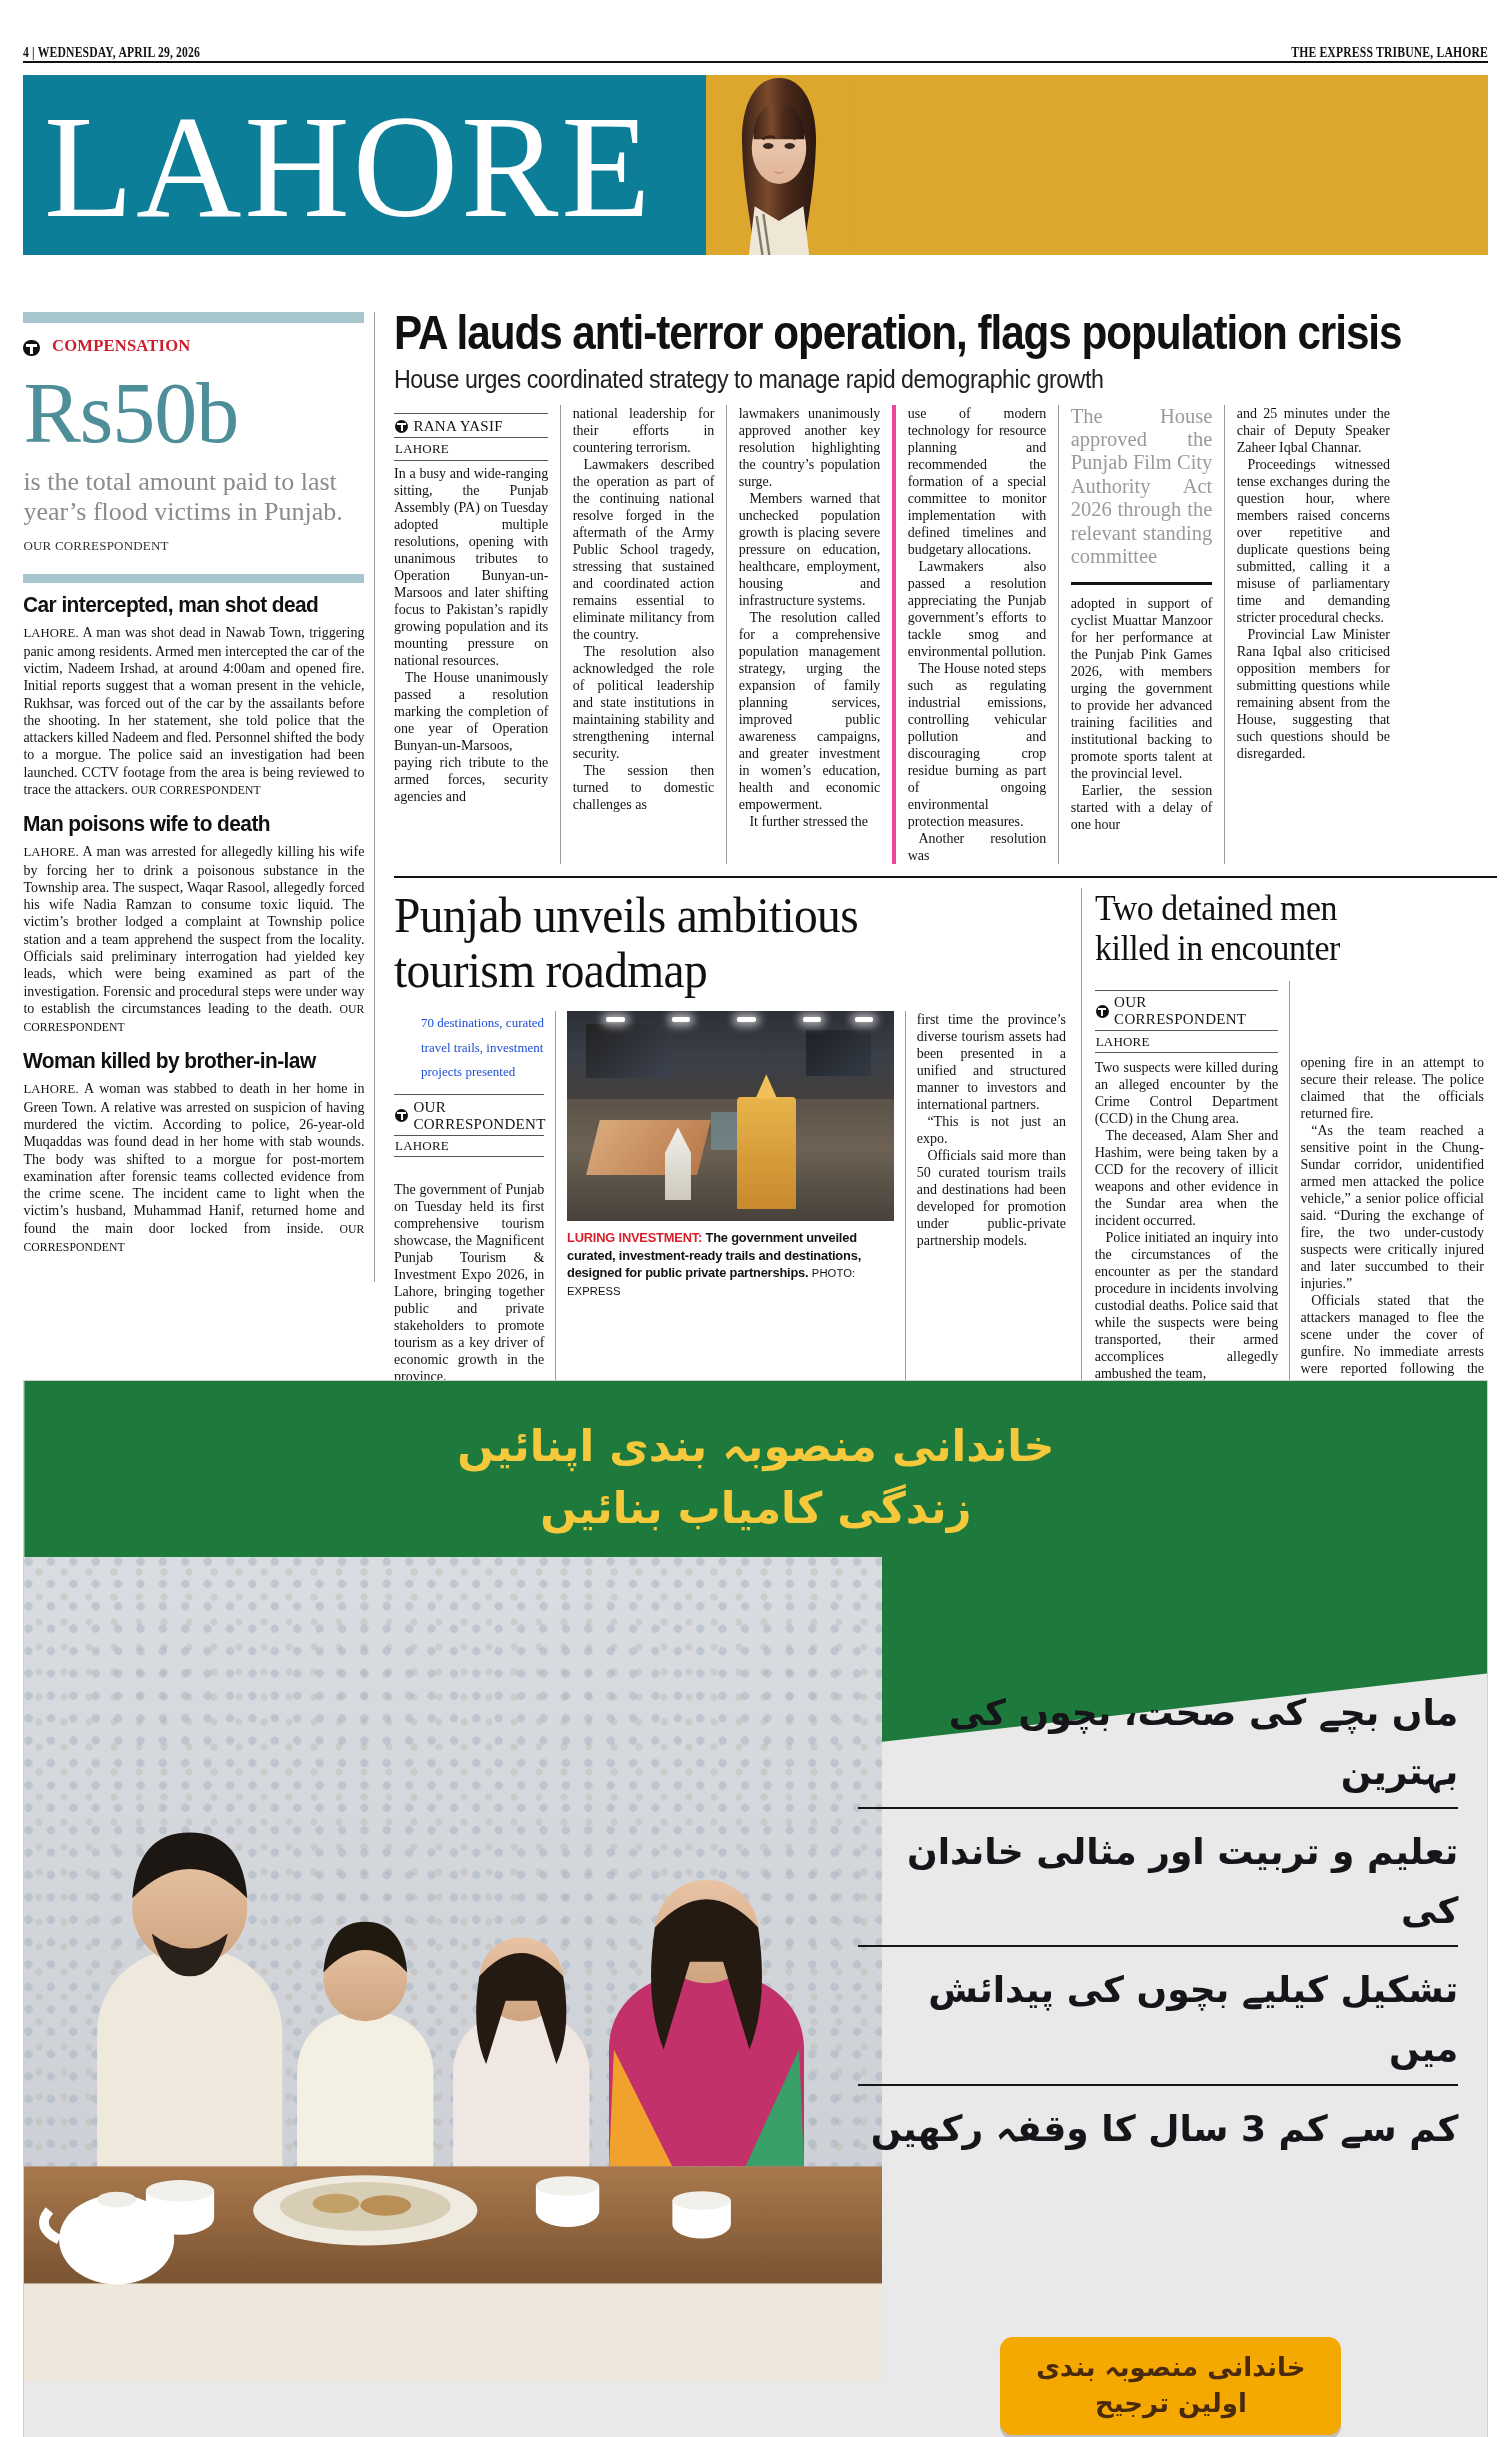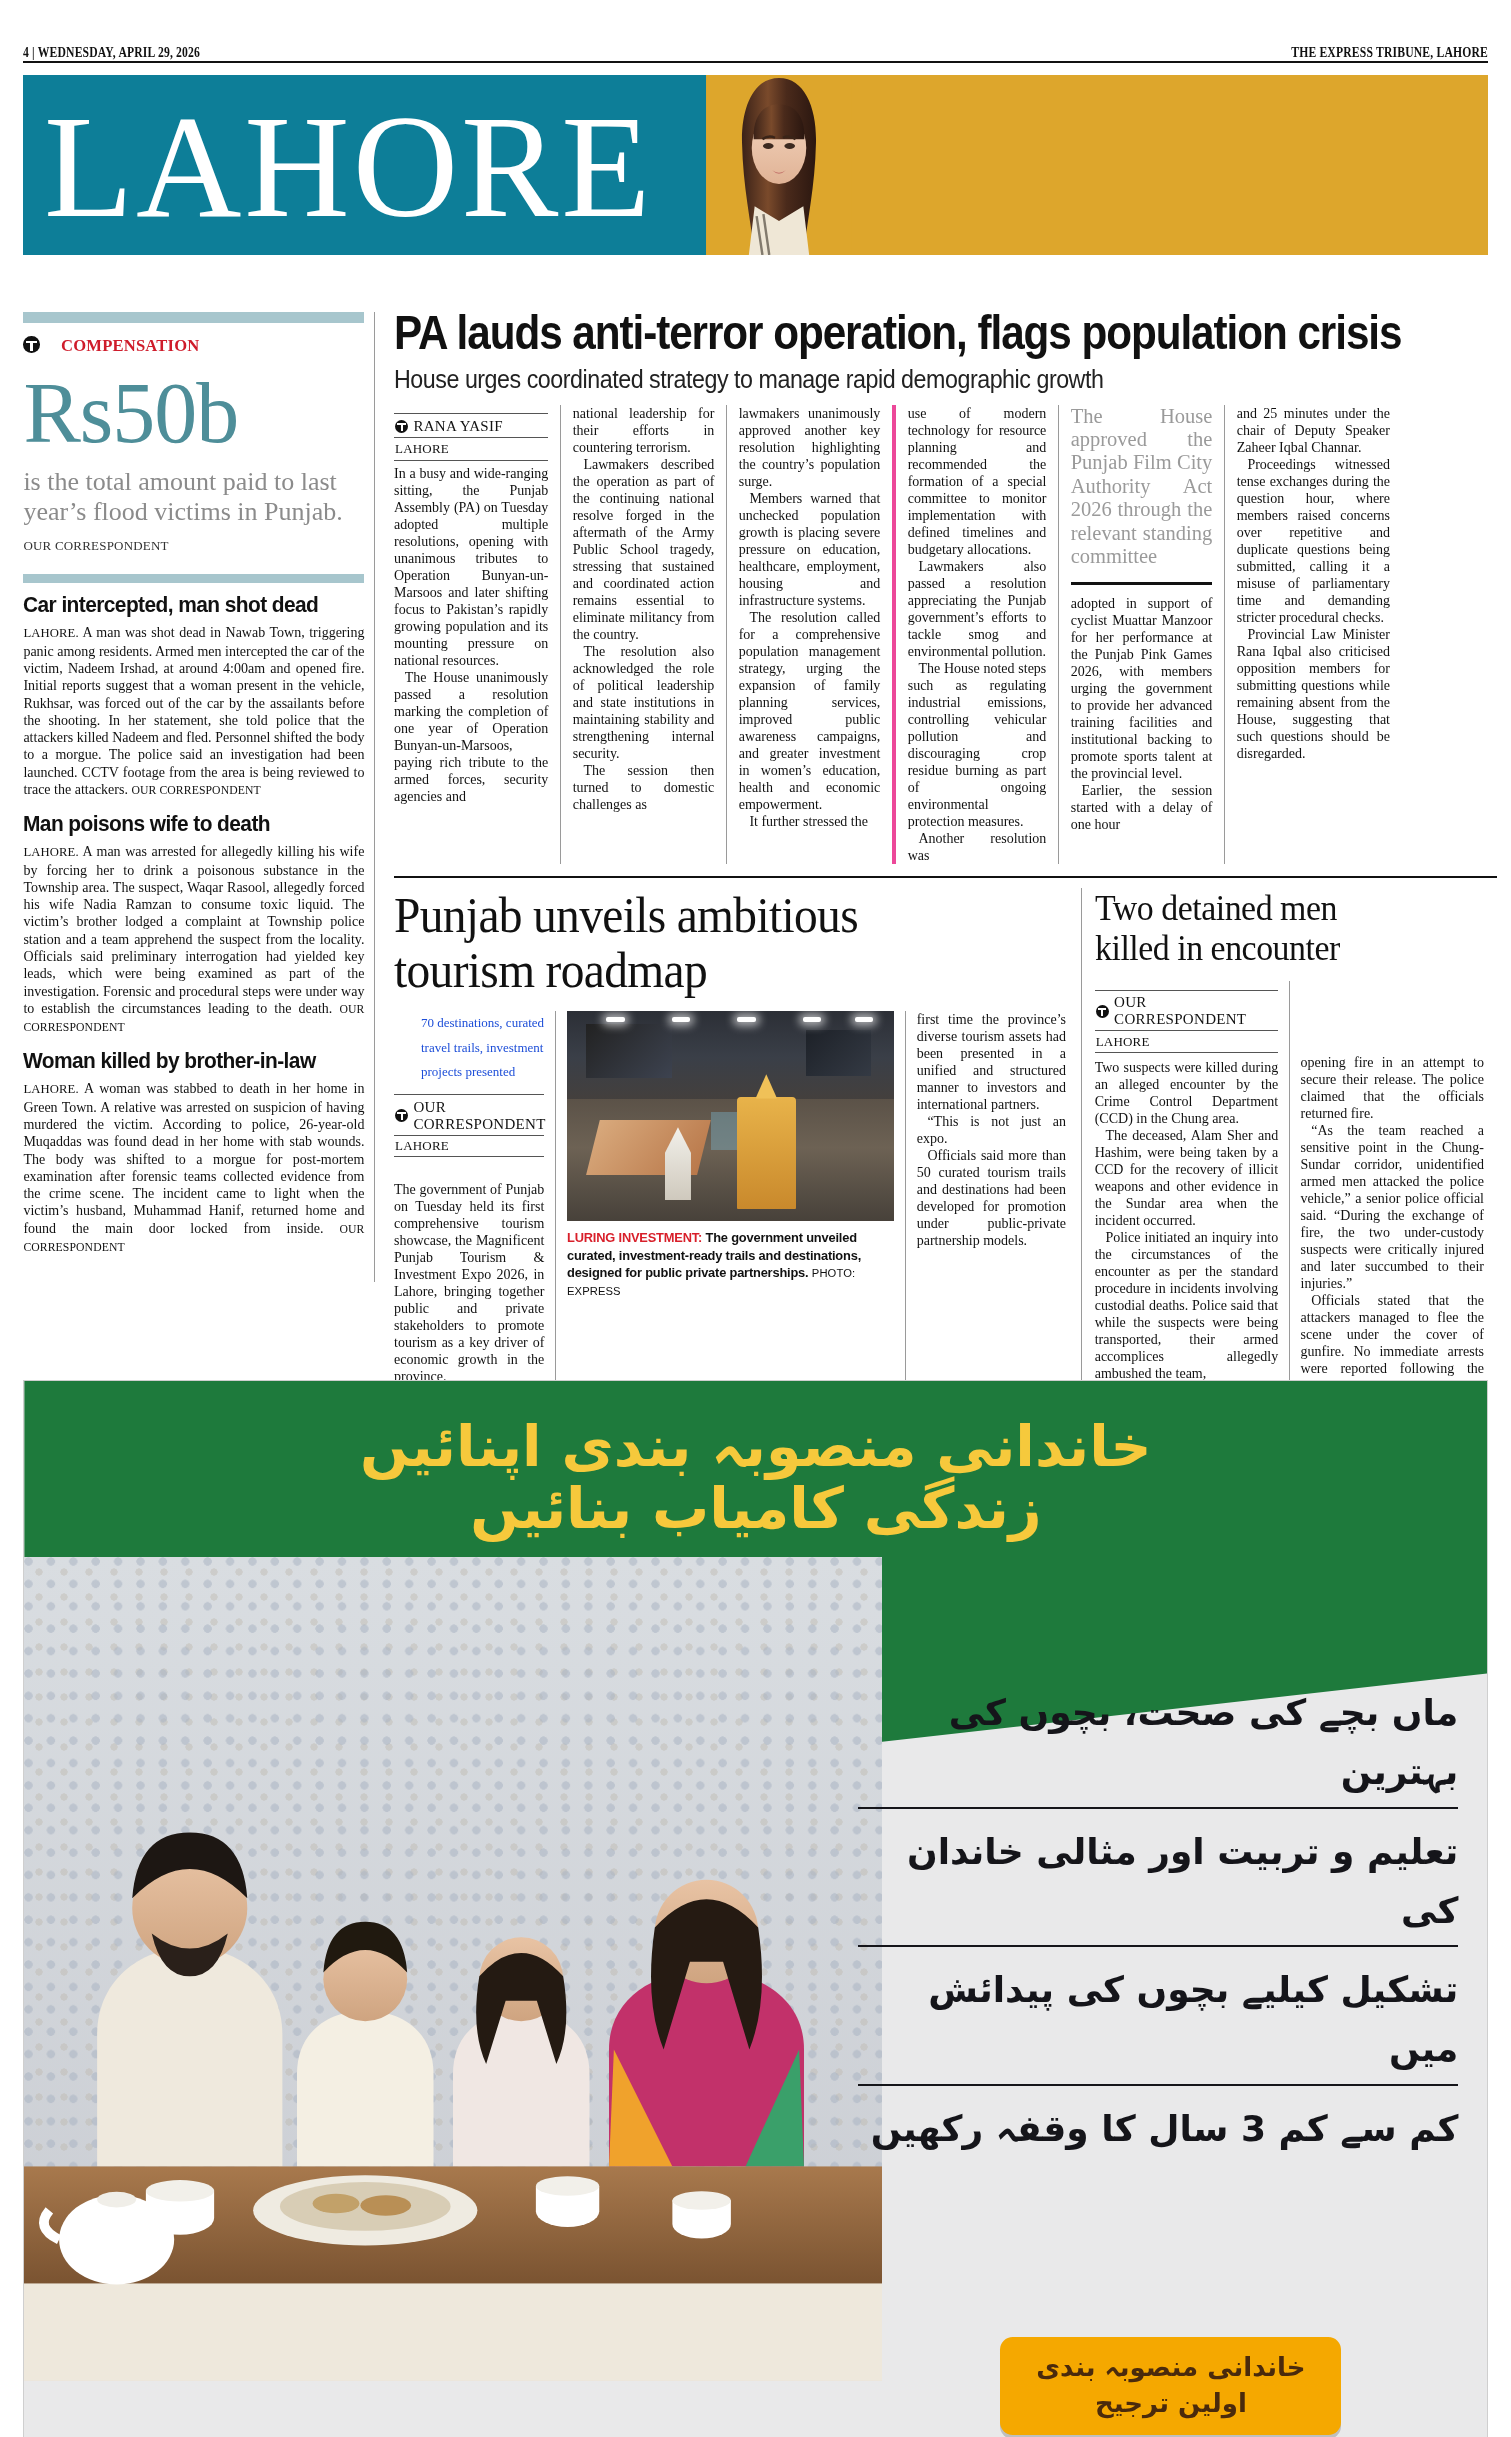--- a/index.html
+++ b/index.html
@@ -45,21 +45,21 @@
     overflow: hidden; z-index: 5;
   }
 
   
   .left-col { position: absolute; left: 23.4px; top: 312px; width: 341px; }
   .main-area { position: absolute; left: 394px; top: 307px; width: 1103px; }
   .vrule { position: absolute; background: #9a9a9a; width: 1px; }
 
   
   .tealbar { width: 341px; height: 10.7px; background: #a7c6cd; }
-  .kicker { display: flex; align-items: flex-start; gap: 21px; margin-top: 13.7px; }
+  .kicker { display: flex; align-items: flex-end; gap: 12px; margin-top: 13.7px; }
   .t-logo {
     width: 16.6px; height: 16.6px; border-radius: 50%; background: #111;
     position: relative; flex: none;
   }
   .t-logo::before {
     content: ""; position: absolute; left: 2.9px; top: 4.4px; width: 10.7px; height: 2.4px; background: #fff;
   }
   .t-logo::after {
     content: ""; position: absolute; left: 7px; top: 4.4px; width: 2.4px; height: 9.8px; background: #fff;
   }
@@ -209,21 +209,21 @@
   }
   .ad-gold {
     position: absolute; left: 0; top: 0; width: 100%; height: 395px;
     background: #efb31b;
     clip-path: polygon(0 0, 100% 0, 100% 78%, 50% 100%, 0 78%);
     z-index: -1;
   }
   .ad-urdu-top {
     position: absolute; left: 0; right: 0; top: 34px;
     text-align: center; color: #f6c93c;
-    direction: rtl; font-size: 57px; line-height: 62px; font-weight: 700;
+    direction: rtl; font-size: 43px; line-height: 62px; font-weight: 700;
     font-family: "DejaVu Sans", sans-serif;
   }
   .ad-photo {
     position: absolute; left: 0; top: 176px; width: 858px; height: 824px;
     overflow: hidden;
   }
   .ad-bg-crowd {
     position:absolute; inset:0;
     background:
       radial-gradient(circle at 20% 20%, rgba(170,180,195,.55) 0 3.9px, transparent 4.4px) 0 0/22.4px 22.4px,

